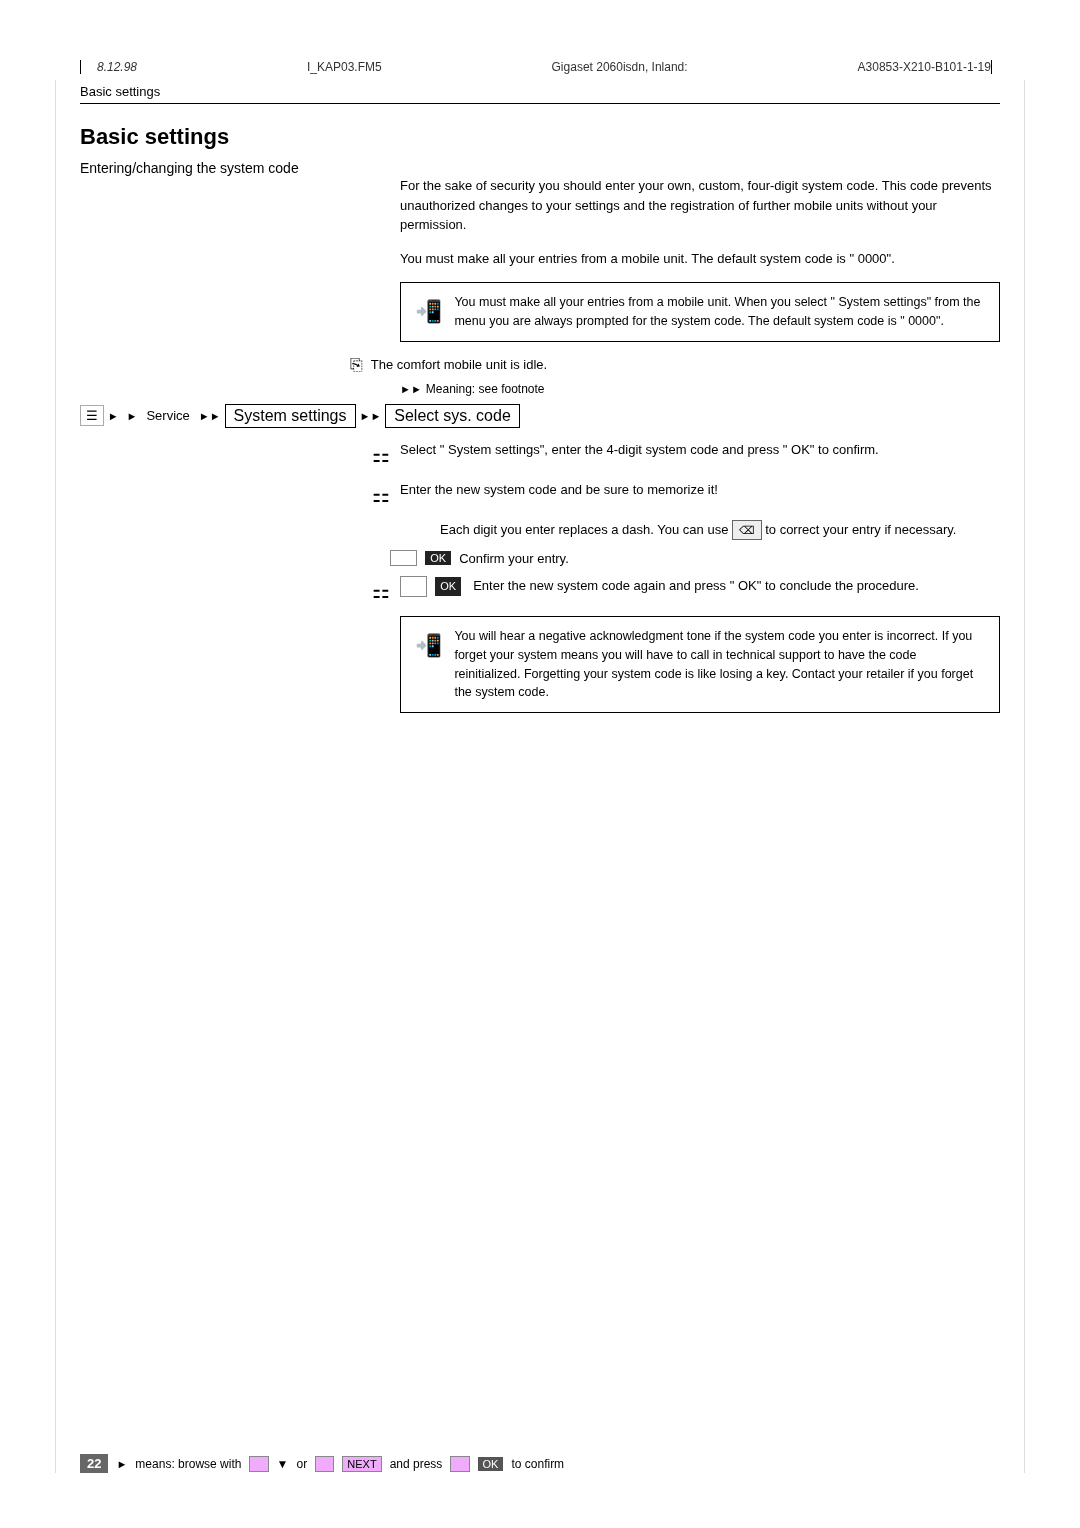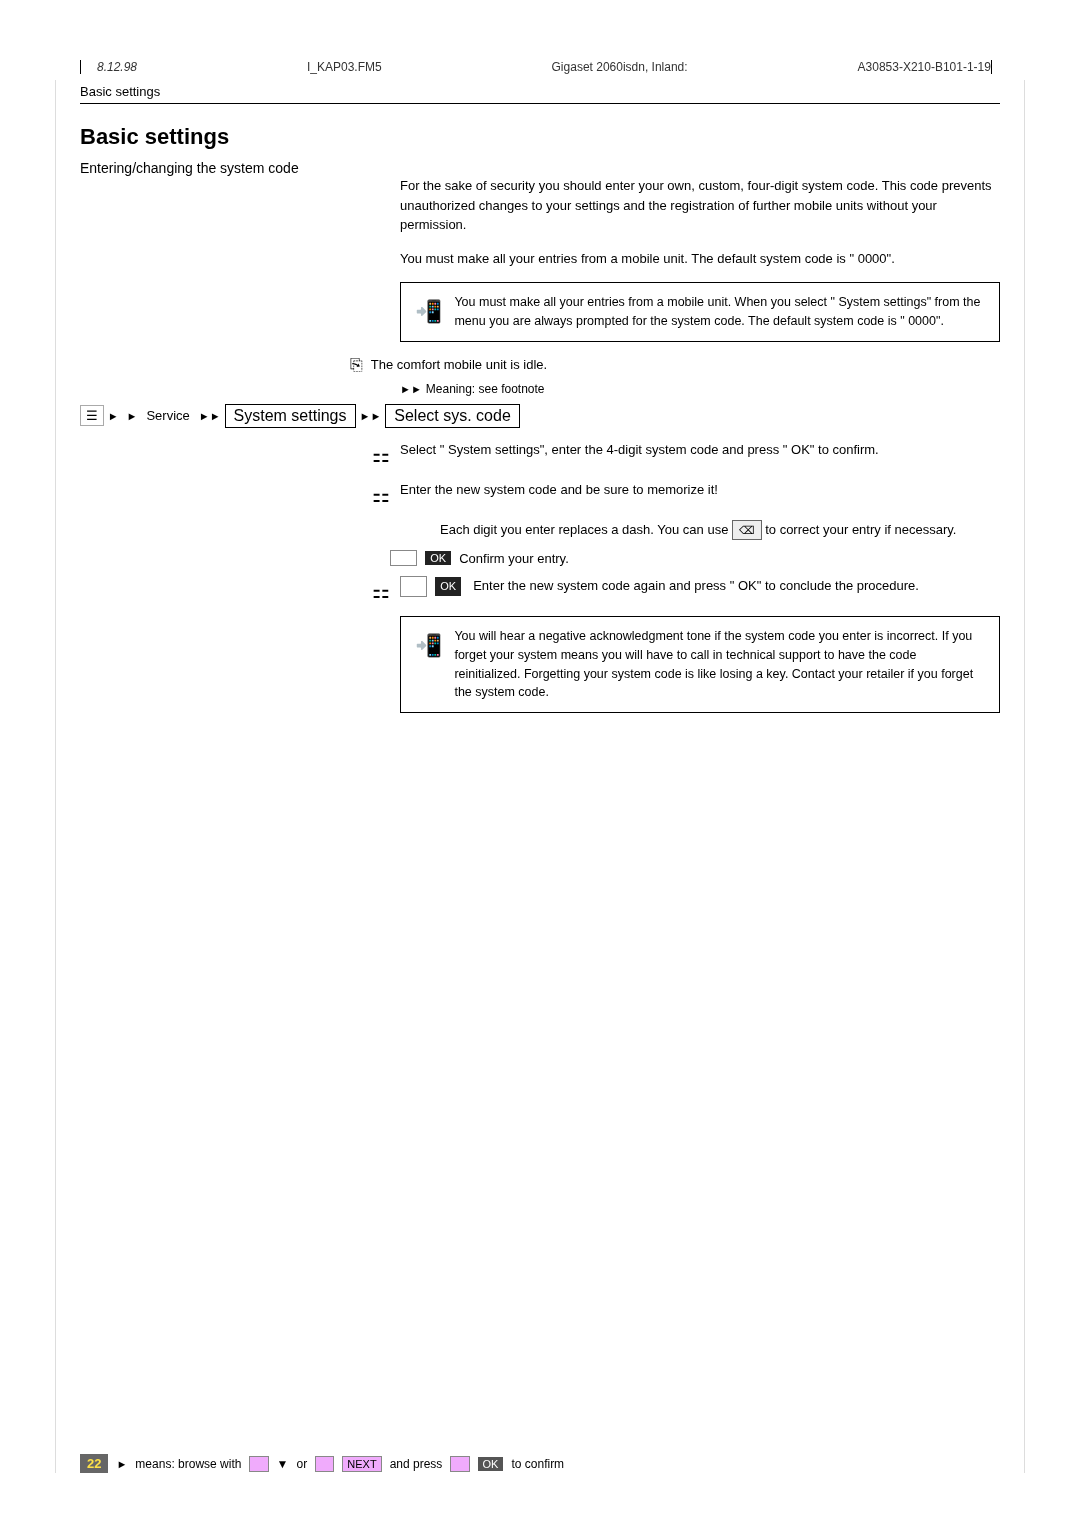--- a/index.html
+++ b/index.html
@@ -202,21 +202,21 @@
       bottom: 55px;
       left: 80px;
       right: 80px;
       display: flex;
       align-items: center;
       gap: 8px;
       font-size: 12px;
     }
     .page-num {
       background: #666;
-      color: #fde047;
+      color: #ffffff;
       padding: 2px 7px;
       font-size: 13px;
       font-weight: bold;
     }
     .footer-arrow { font-size: 11px; }
     .footer-btn {
       border: 1px solid #888;
       padding: 1px 4px;
       font-size: 11px;
       display: inline-block;

